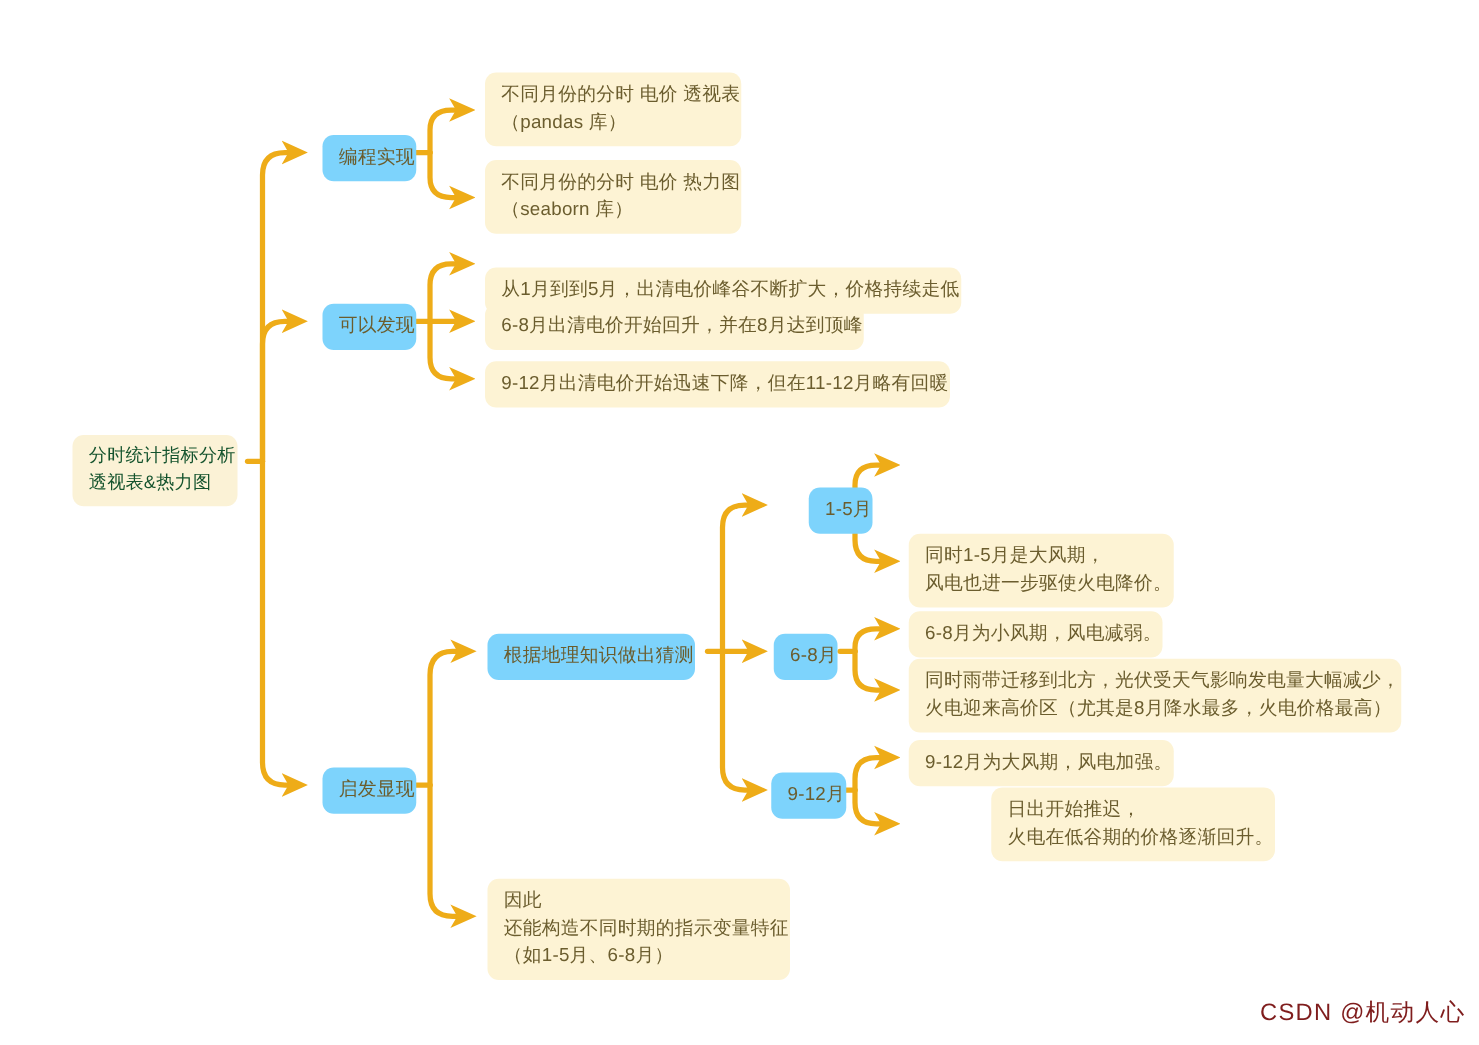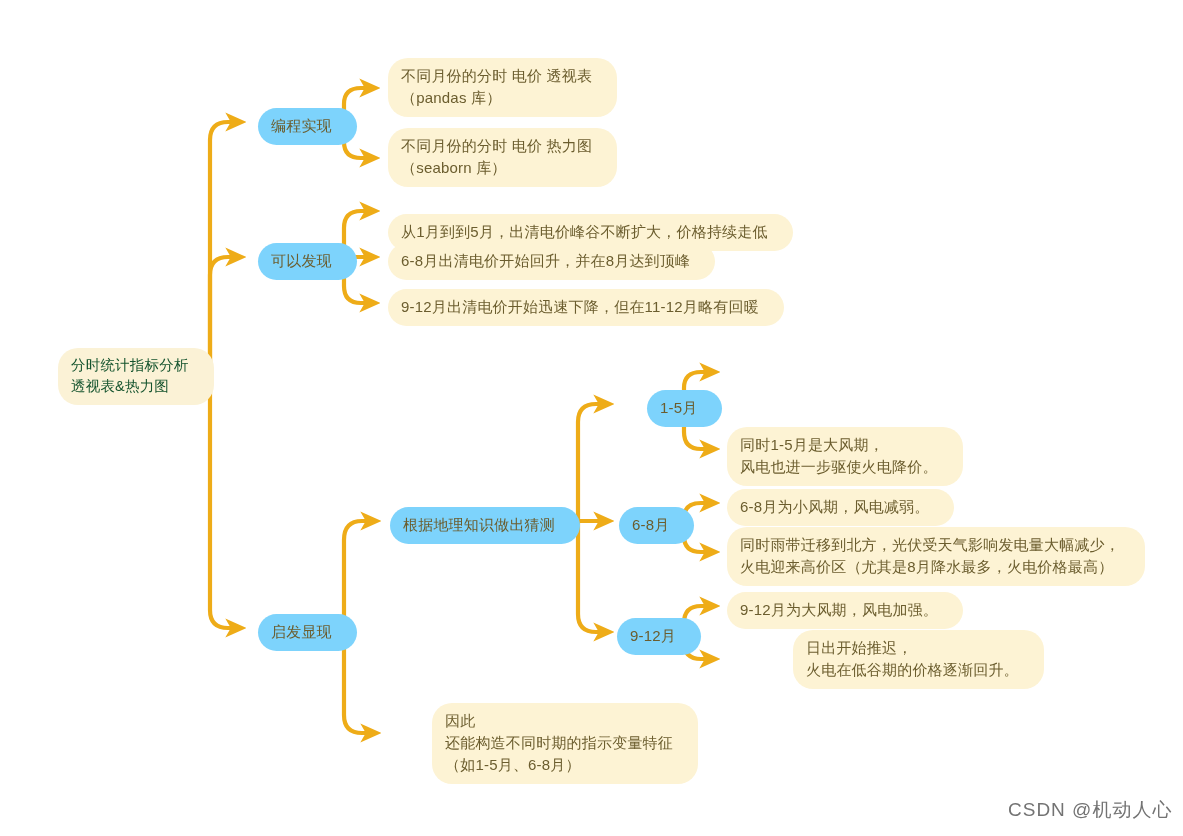--- a/index.html
+++ b/index.html
@@ -23,43 +23,43 @@
   svg.links {
     position: absolute;
     left: 0; top: 0;
     width: 1183px;
     height: 836px;
     pointer-events: none;
   }
   .node {
     position: absolute;
     box-sizing: border-box;
-    border-radius: 20px;
-    padding: 7px 25px 8px 13px;
+    border-radius: 9px;
+    padding: 7px 1px 8px 13px;
     color: #6b5d2e;
     font-size: 15px;
     line-height: 22px;
     white-space: pre;
     letter-spacing: 0.2px;
   }
   .node.root {
     background: #fbf2d6;
     color: #14532d;
     font-size: 14.5px;
     line-height: 21px;
   }
   .node.branch {
     background: #7dd3fc;
   }
   .node.leaf {
     background: #fdf3d4;
   }
   .watermark {
     position: absolute;
-    color: #737373;
+    color: #7f1d1d;
     font-size: 19px;
     letter-spacing: 1px;
     white-space: pre;
     user-select: none;
   }
 </style>
 </head>
 <body>
 
 <div id="canvas">
@@ -121,21 +121,21 @@
 
   <div class="node branch" style="left:258px; top:243px;">可以发现</div>
   <div class="node leaf" style="left:388px; top:214px;">从1月到到5月，出清电价峰谷不断扩大，价格持续走低</div>
   <div class="node leaf" style="left:388px; top:243px;">6-8月出清电价开始回升，并在8月达到顶峰</div>
   <div class="node leaf" style="left:388px; top:289px;">9-12月出清电价开始迅速下降，但在11-12月略有回暖</div>
 
   <div class="node branch" style="left:258px; top:614px;">启发显现</div>
 
   <div class="node branch" style="left:390px; top:507px;">根据地理知识做出猜测</div>
 
-  <div class="node leaf" style="left:390px; top:703px;margin-left:42px;">因此
+  <div class="node leaf" style="left:390px; top:703px;">因此
 还能构造不同时期的指示变量特征
 （如1-5月、6-8月）</div>
 
   <div class="node branch" style="left:619px; top:390px;margin-left:28px;">1-5月</div>
   <div class="node branch" style="left:619px; top:507px;">6-8月</div>
   <div class="node branch" style="left:617px; top:618px;">9-12月</div>
 
   <div class="node leaf" style="left:727px; top:427px;">同时1-5月是大风期，
 风电也进一步驱使火电降价。</div>
 

